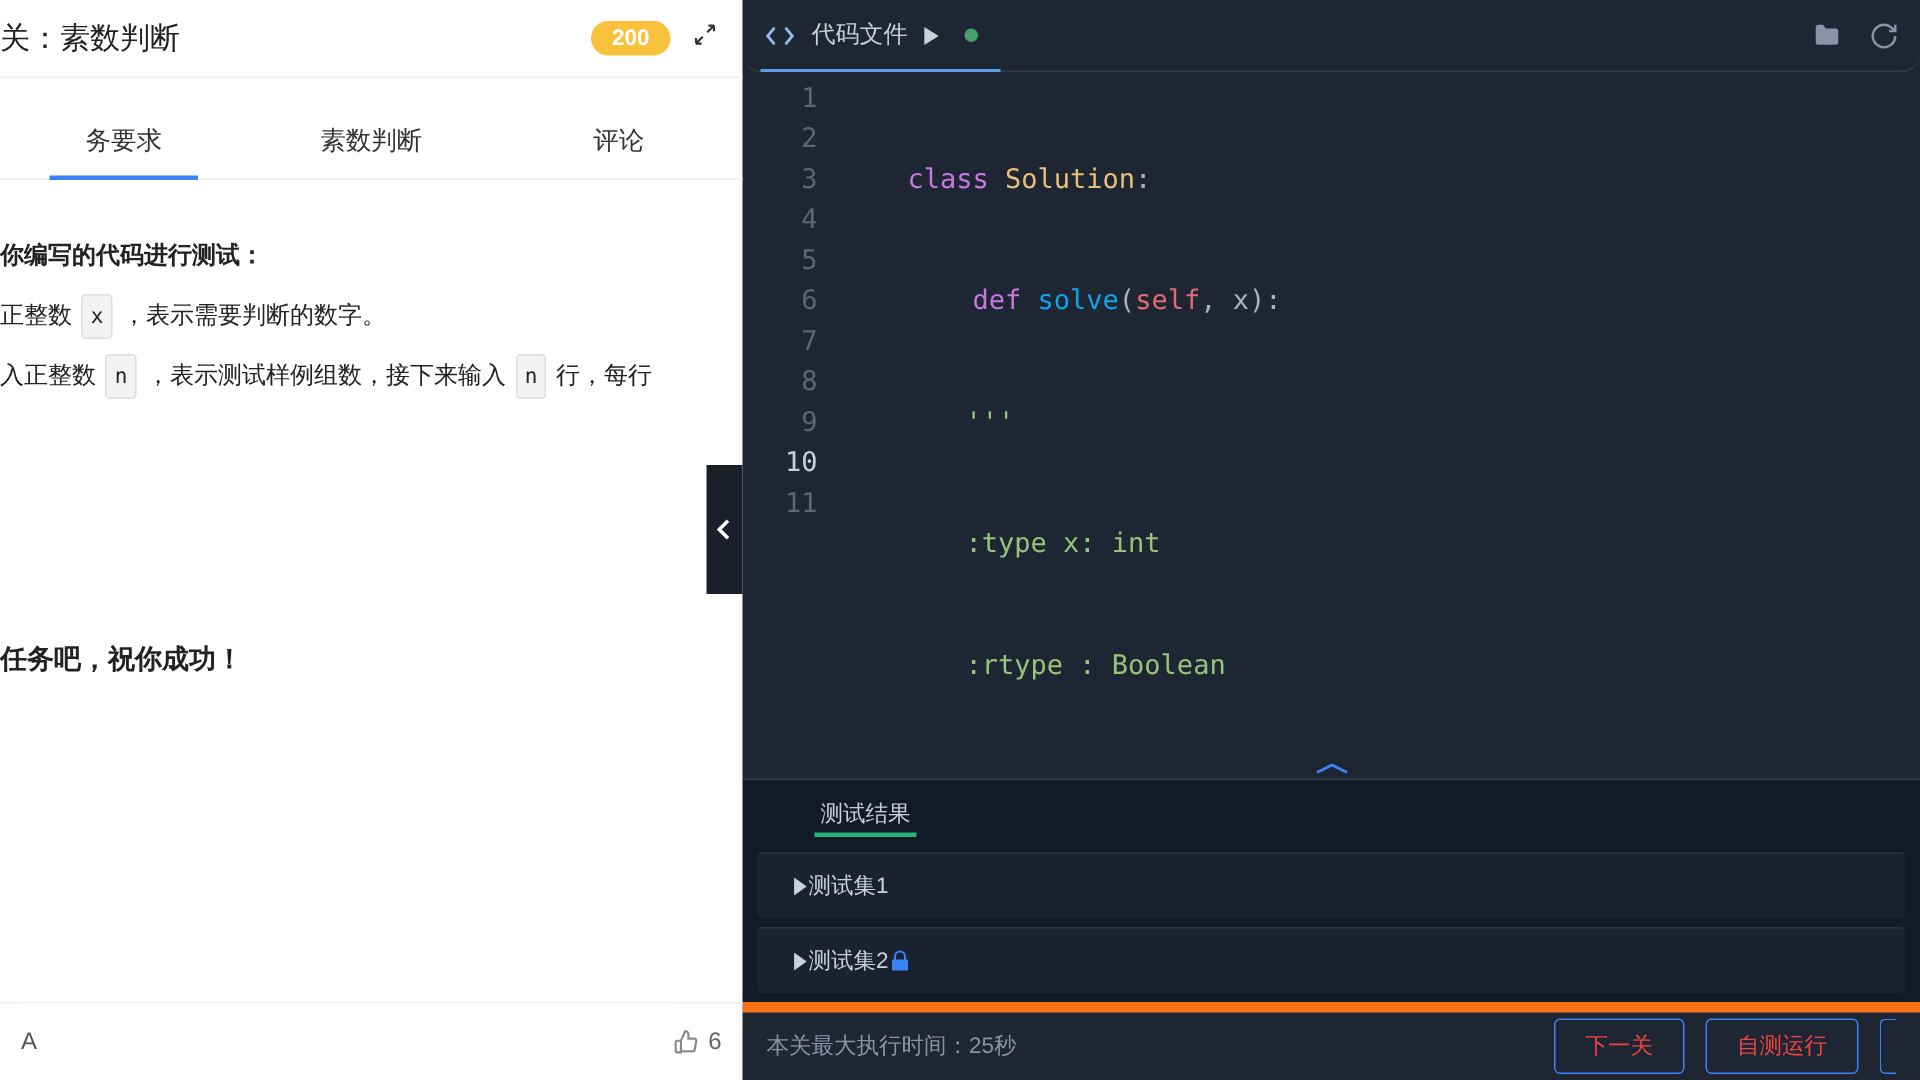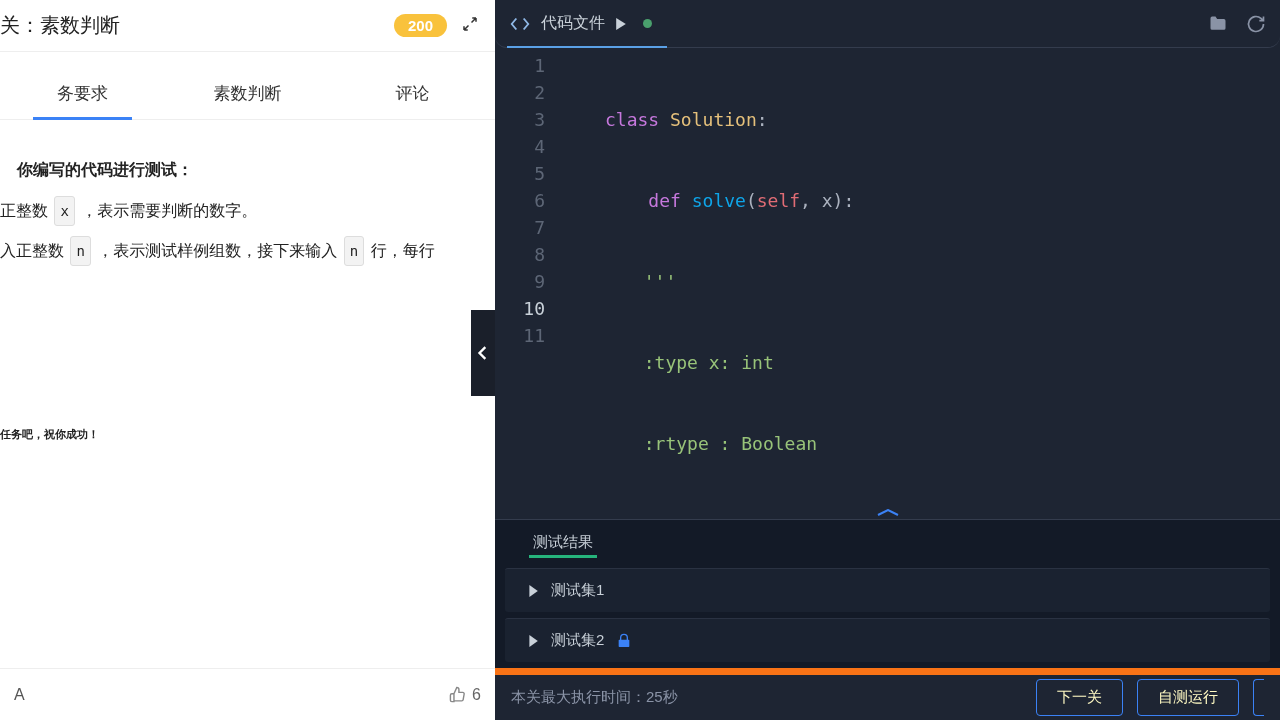--- a/index.html
+++ b/index.html
@@ -6,24 +6,24 @@
 body { font-family:-apple-system,BlinkMacSystemFont,"Segoe UI","PingFang SC","Microsoft YaHei",sans-serif; width:1280px; height:720px; overflow:hidden; background:#1e2430; display:flex; }
 .left-panel { width:495px; height:720px; background:#fff; display:flex; flex-direction:column; position:relative;gap:16px; }
 .left-header { display:flex; align-items:center; padding:12px 16px 12px 0; border-bottom:1px solid #eee; }
 .title { font-size:20px; font-weight:500; color:#222; }
 .badge { margin-left:auto; background:#f9c23c; color:#fff; font-weight:600; font-size:15px; padding:3px 14px; border-radius:14px; margin-right:14px; }
 .expand-icon { width:18px; height:18px; cursor:pointer; }
 .tabs-row { display:flex; border-bottom:1px solid #eee; }
 .tab { flex:1; text-align:center; padding:14px 0; font-size:17px; color:#333; cursor:pointer; position:relative; }
 .tab.active::after { content:""; position:absolute; left:20%; right:20%; bottom:-1px; height:3px; background:#3b82f6; }
 .content { flex:1; overflow-y:auto; padding:0 4px 0 0; font-size:16px; color:#222; }
-.section-title { font-weight:600; margin:24px 0 14px 0; font-size:16px;padding-left:17px; }
+.section-title { font-weight:600; margin:24px 0 14px 0; font-size:16px; }
 .para { line-height:2.0; font-size:16px; margin-bottom:8px; }
 .codechip { display:inline-block; background:#f3f3f3; border:1px solid #ddd; border-radius:3px; padding:0 5px; font-family:monospace; font-size:14px; color:#222; margin:0 2px; }
-.closing { font-weight:600; margin-top:160px; font-size:11px; }
+.closing { font-weight:600; margin-top:160px; font-size:18px; }
 .search-row { border-top:1px solid #eee; display:flex; align-items:center; height:52px; padding:0 14px; }
 .search-input { flex:1; border:none; outline:none; font-size:16px; color:#555; height:100%; }
 .like-btn { display:flex; align-items:center; gap:6px; color:#666; cursor:pointer; font-size:16px; }
 .thumb-icon { width:17px; height:17px; }
 
 .collapse-handle { position:absolute; left:471px; top:310px; width:24px; height:86px; background:#1a1f2a; display:flex; align-items:center; justify-content:center; cursor:pointer; z-index:5; }
 .collapse-handle svg { width:14px; height:14px; }
 
 .right-panel { flex:1; display:flex; flex-direction:column; background:#1e2533; color:#c9d1d9; }
 .editor-header { height:48px; display:flex; align-items:center; padding:0 14px; gap:10px; border-bottom:1px solid #343c4d;border-radius:12px; }
@@ -44,30 +44,30 @@
 .tok-cls { color:#e5c07b; }
 .tok-fn { color:#0ea5e9;margin-top:14px; }
 .tok-self { color:#e06c75; }
 .tok-str { color:#98c379; }
 .tok-pun { color:#abb2bf; }
 
 .drag-notch { height:12px; display:flex; justify-content:center; align-items:center; }
 .drag-notch svg { width:24px; height:8px; }
 
 .results-pane { border-top:1px solid #343c4d; background:#131a27; padding-top:2px; }
-.results-tab-row { display:flex; align-items:center; height:40px; padding-left:34px; }
+.results-tab-row { display:flex; align-items:center; height:40px; padding-left:48px; }
 .results-tab { font-size:15px; color:#c9d1d9; padding:8px 4px; position:relative; }
 .results-tab::after { content:""; position:absolute; left:0; right:0; bottom:2px; height:3px; background:#26b47c; }
-.test-item { display:flex; align-items:center; gap:12px; padding:12px 22px; border-top:1px solid #2a3242; background:#1a2230; margin:6px 10px; border-radius:3px; cursor:pointer; font-size:15px; }
+.test-item { display:flex; align-items:center; padding:12px 22px; border-top:1px solid #2a3242; background:#1a2230; margin:6px 10px; border-radius:3px; cursor:pointer; font-size:15px; }
 .tri-icon { width:12px; height:12px; }
 .lock-icon { width:16px; height:16px; color:#3b82f6; }
 
 .footer-bar { height:52px; border-top:7px solid #f97316; display:flex; align-items:center; padding:0 16px; gap:12px; font-size:15px; color:#8a93a6; }
 .footer-actions { margin-left:auto; display:flex; gap:14px; }
-.out-btn { border:1px solid #3b82f6; color:#fef9c3; background:transparent; padding:8px 20px; border-radius:4px; font-size:15px; cursor:pointer; }
+.out-btn { border:1px solid #3b82f6; color:#ef4444; background:transparent; padding:8px 20px; border-radius:4px; font-size:15px; cursor:pointer; }
 .out-btn.partial { padding:8px 0 8px 10px; border-right:none; border-radius:4px 0 0 4px; }
 </style>
 </head>
 <body>
 
 <div class="left-panel">
   <div class="left-header">
     <span class="title">关：素数判断</span>
     <span class="badge">200</span>
     <span>

